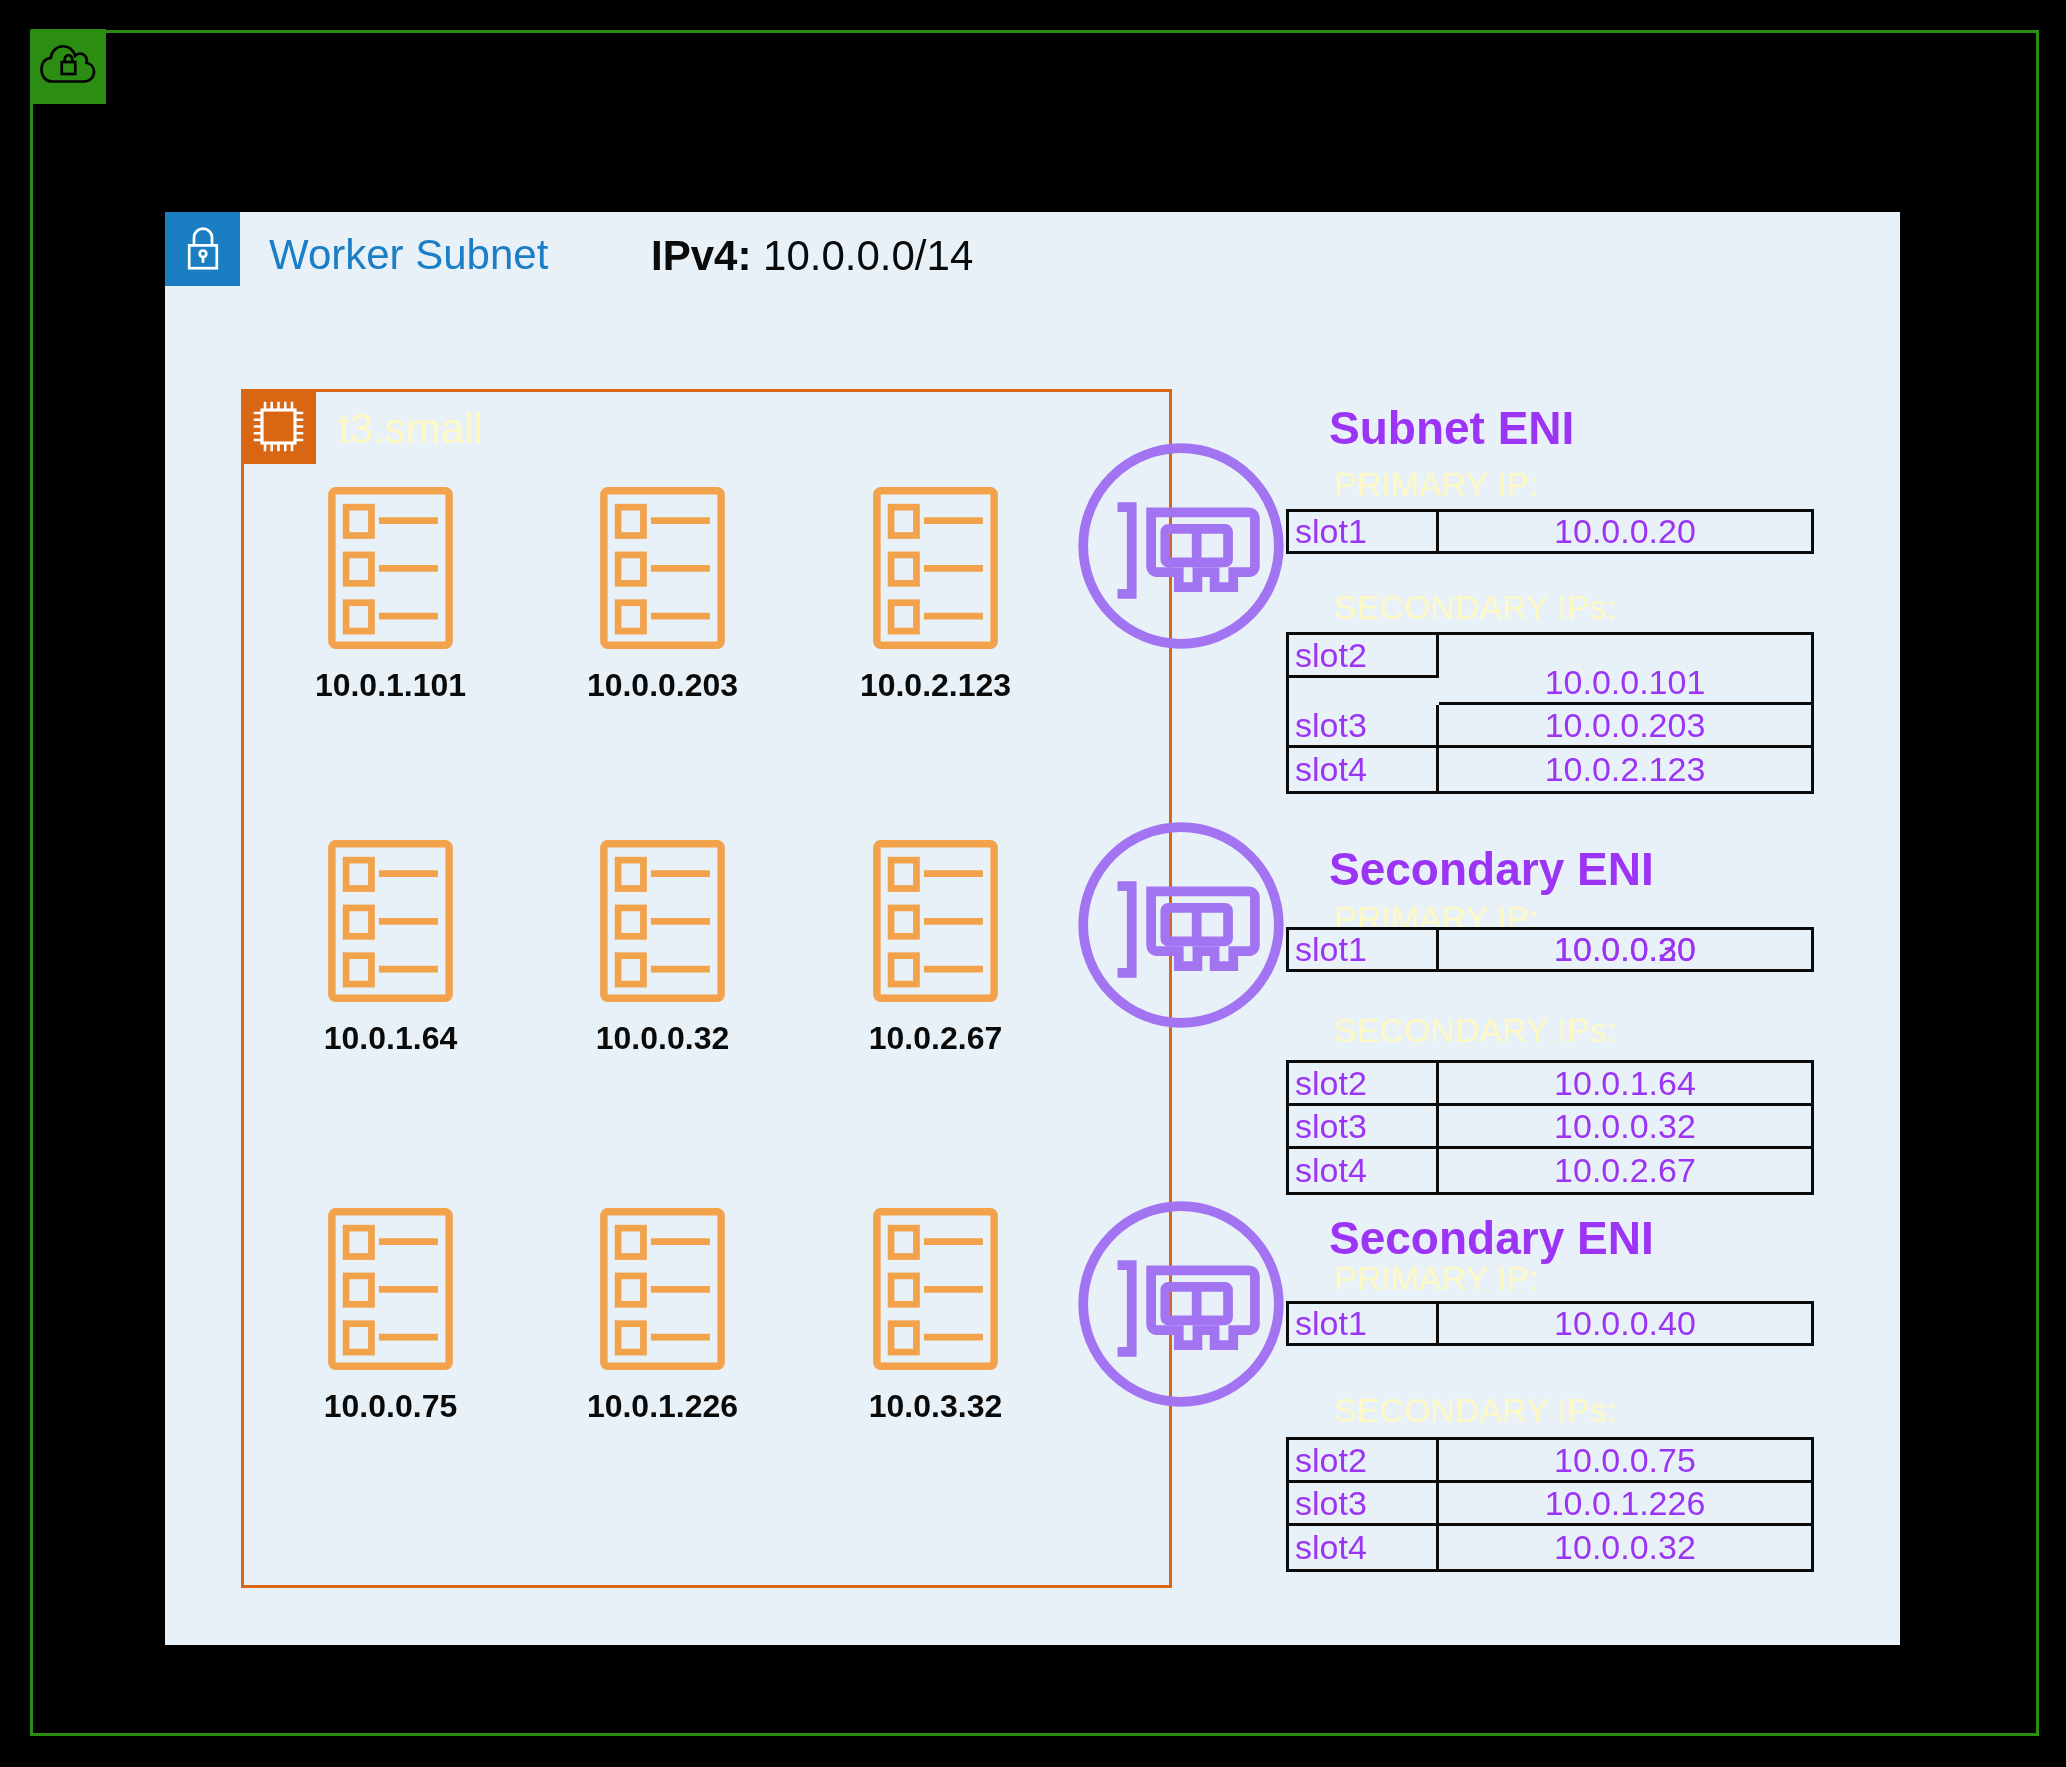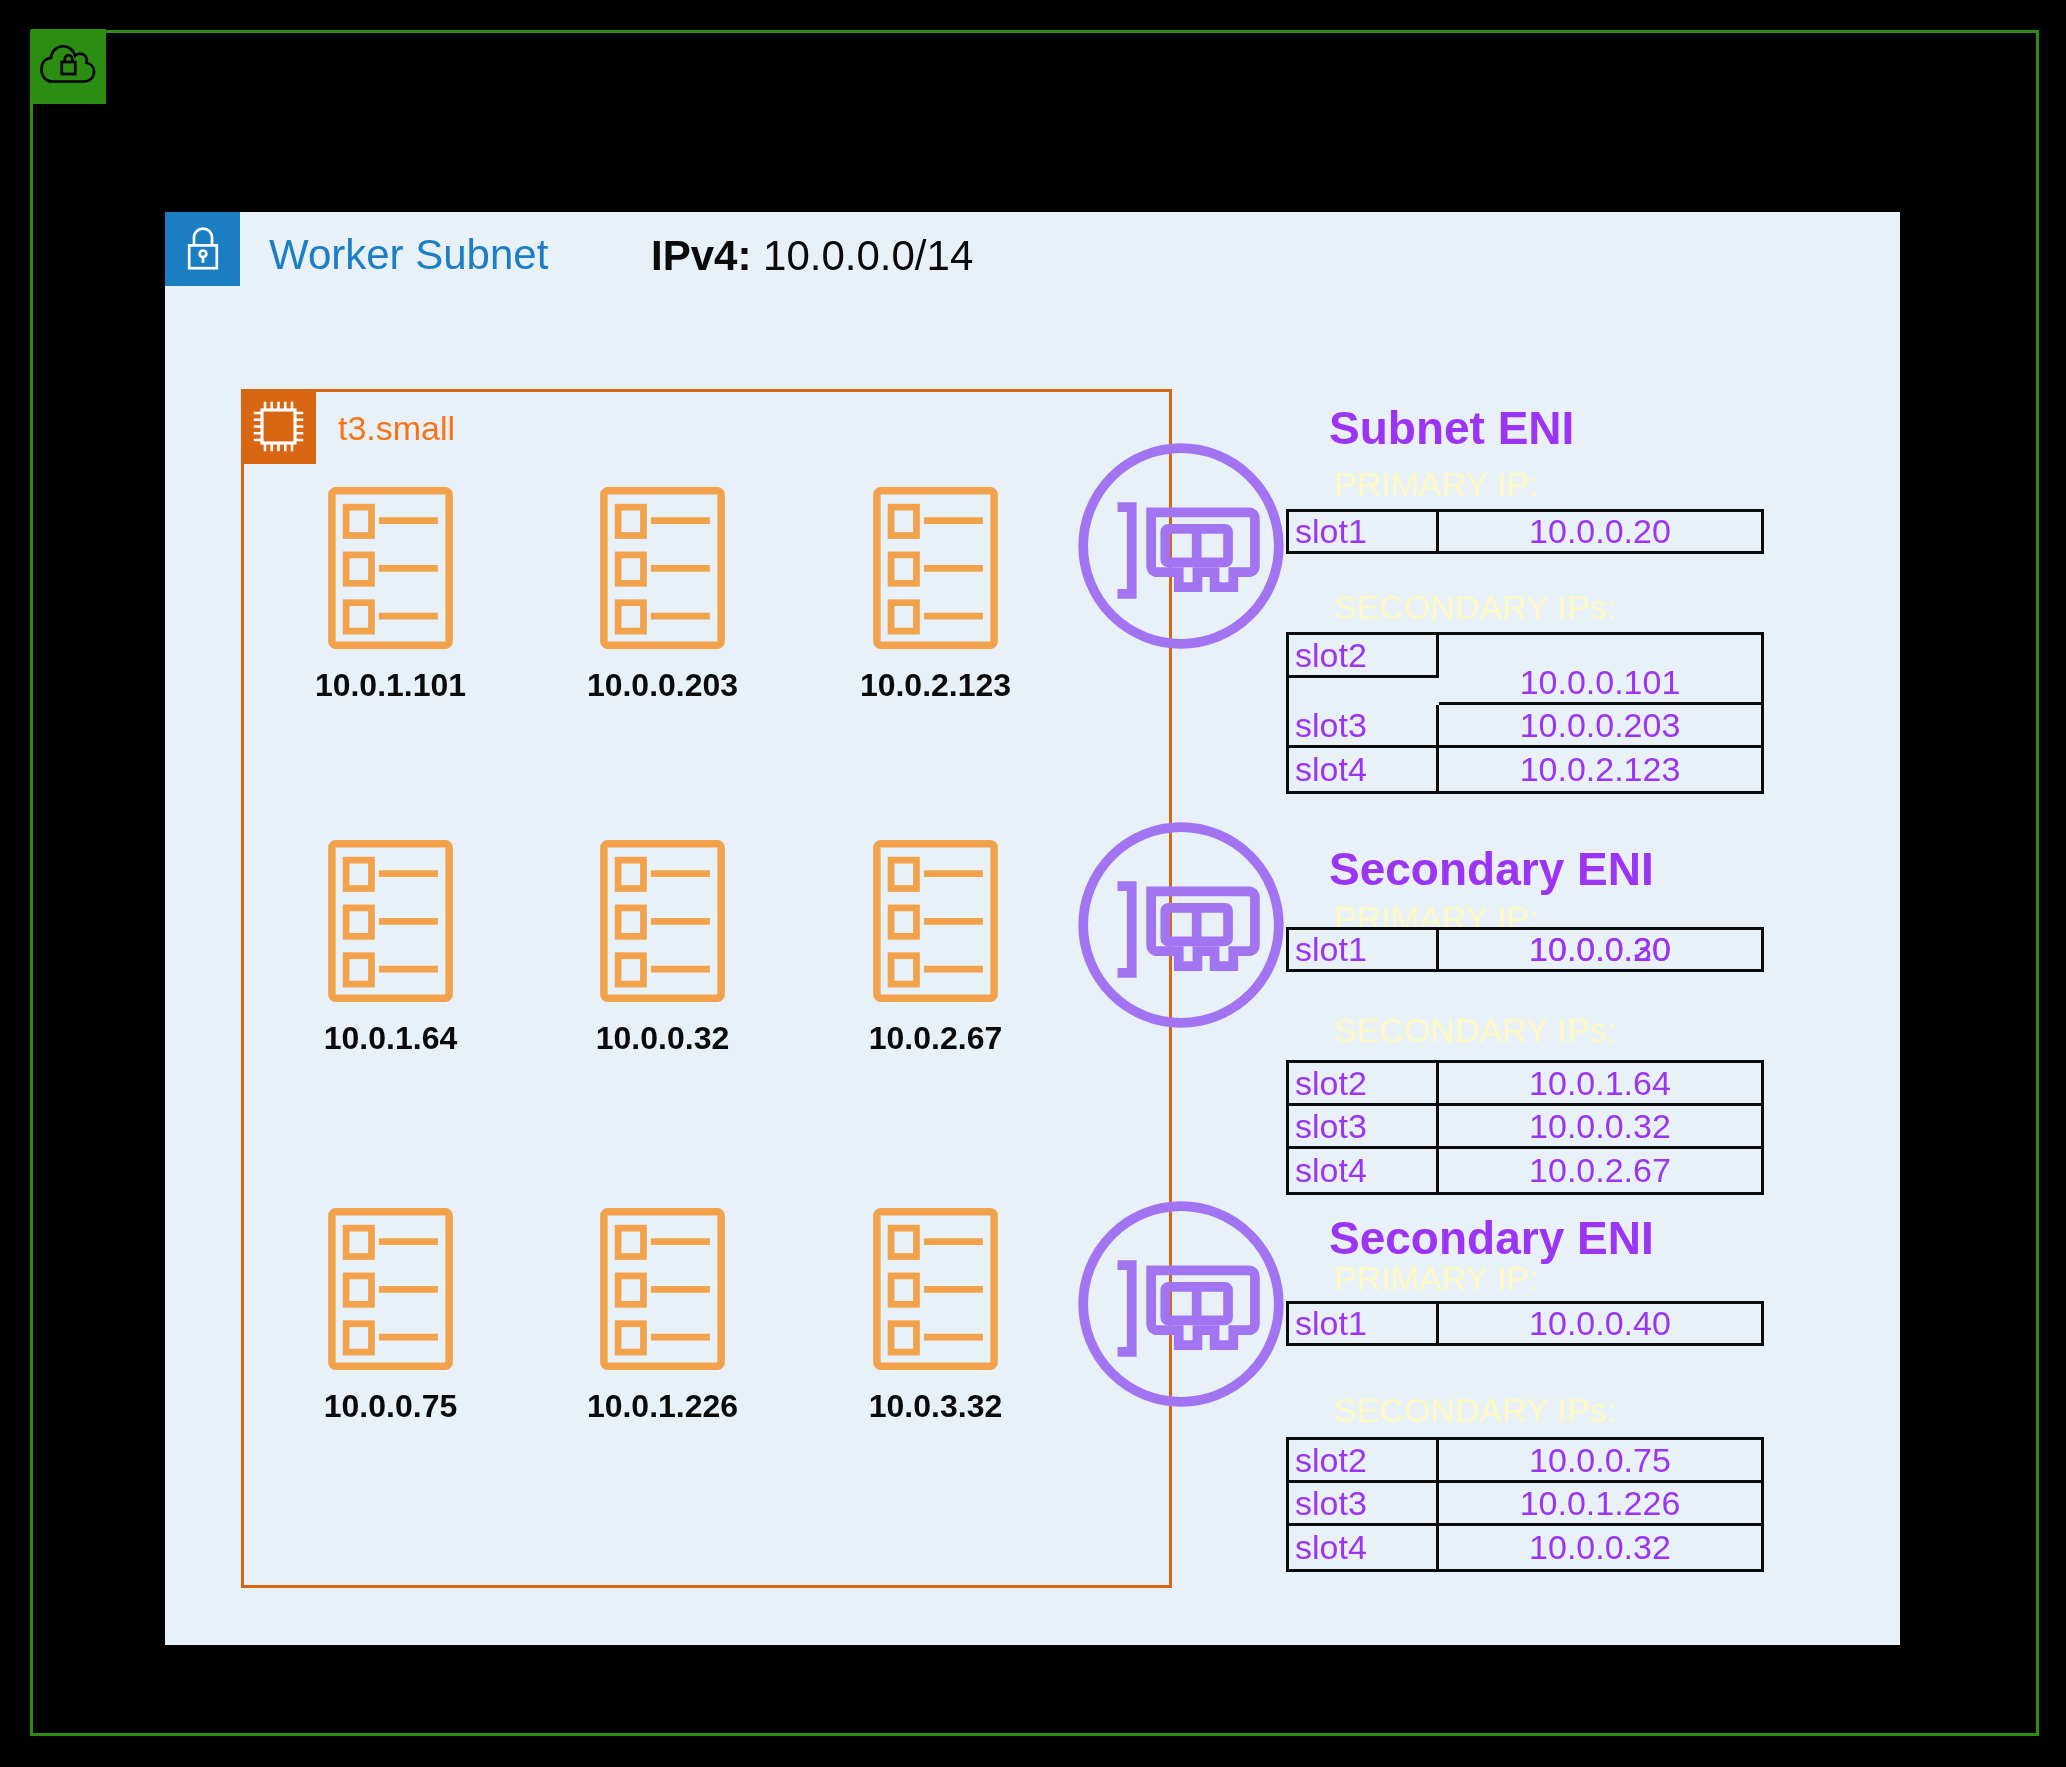--- a/index.html
+++ b/index.html
@@ -18,31 +18,31 @@
     display:flex;align-items:center;justify-content:center;}
   .subnet-title{left:269px;top:232px;font-size:42px;font-weight:500;color:#1C7EC5;line-height:45px;}
   .subnet-cidr{left:605px;top:233px;font-size:42px;color:#0a0a0a;line-height:45px;}
   .subnet-cidr b{font-weight:800;margin-left:46px;}
 
   
   .instance-box{left:241px;top:389px;width:931px;height:1199px;
     border:3px solid #D86613;box-sizing:border-box;}
   .instance-badge{left:241px;top:389px;width:75px;height:75px;background:#D86613;
     display:flex;align-items:center;justify-content:center;}
-  .instance-type{left:338px;top:410px;font-size:34px;color:#f97316;line-height:37px;}
+  .instance-type{left:338px;top:410px;font-size:42px;color:#fef9c3;line-height:37px;}
 
   
   .pod{width:209px;text-align:center;}
   .pod svg{display:block;margin:0 auto;}
   .pod-ip{margin-top:18px;font-size:32px;font-weight:bold;color:#0a0a0a;}
 
   
   .eni-title{font-size:46px;font-weight:bold;color:#9B34F4;line-height:49px;}
   .eni-label{font-size:34px;color:#fef9c3;line-height:37px;}
-  .eni-table{left:1286px;width:478px;box-sizing:border-box;border:3px solid #0b0b0b;
+  .eni-table{left:1286px;width:528px;box-sizing:border-box;border:3px solid #0b0b0b;
     display:grid;grid-template-columns:150px 1fr;background:#E8F1F8;}
   .eni-table .cell{box-sizing:border-box;display:flex;align-items:center;
     font-size:34px;color:#9B34F4;height:100%;}
   .cell.slot{padding-left:6px;border-right:3px solid #0b0b0b;justify-content:flex-start;}
   .cell.ip{justify-content:center;text-align:center;}
   .row-h64{height:46px;}
   .eni-table .rb{border-bottom:3px solid #0b0b0b;}
   .overlay-wrap{position:relative;display:inline-block;}
   .overlay-wrap .over{position:absolute;left:0;top:0;}
 

